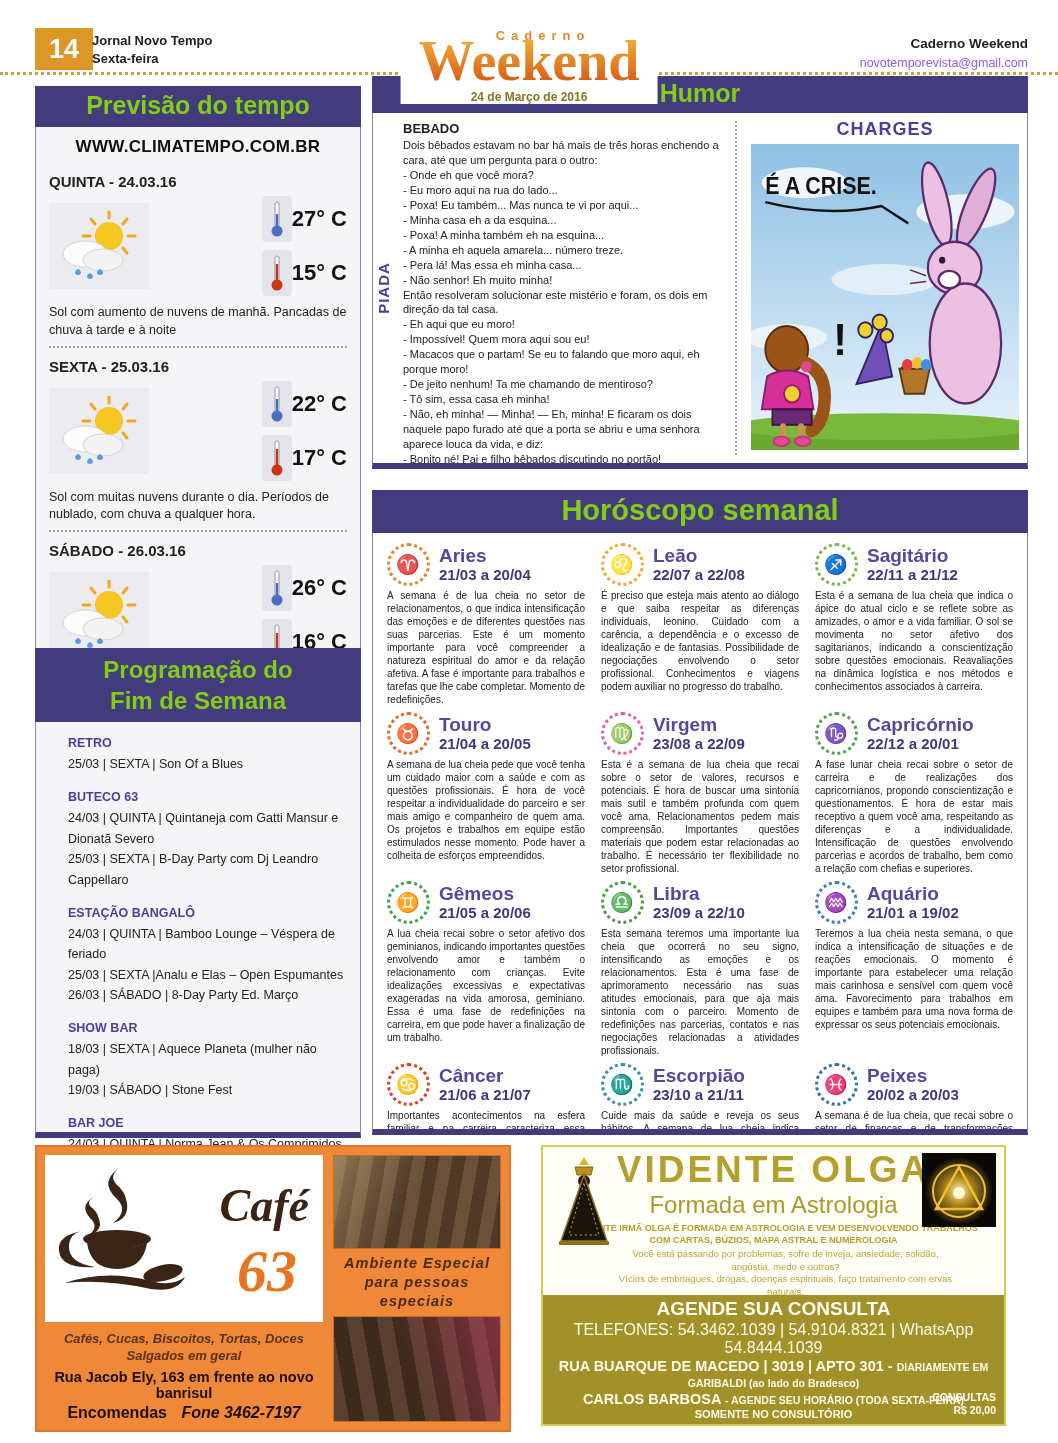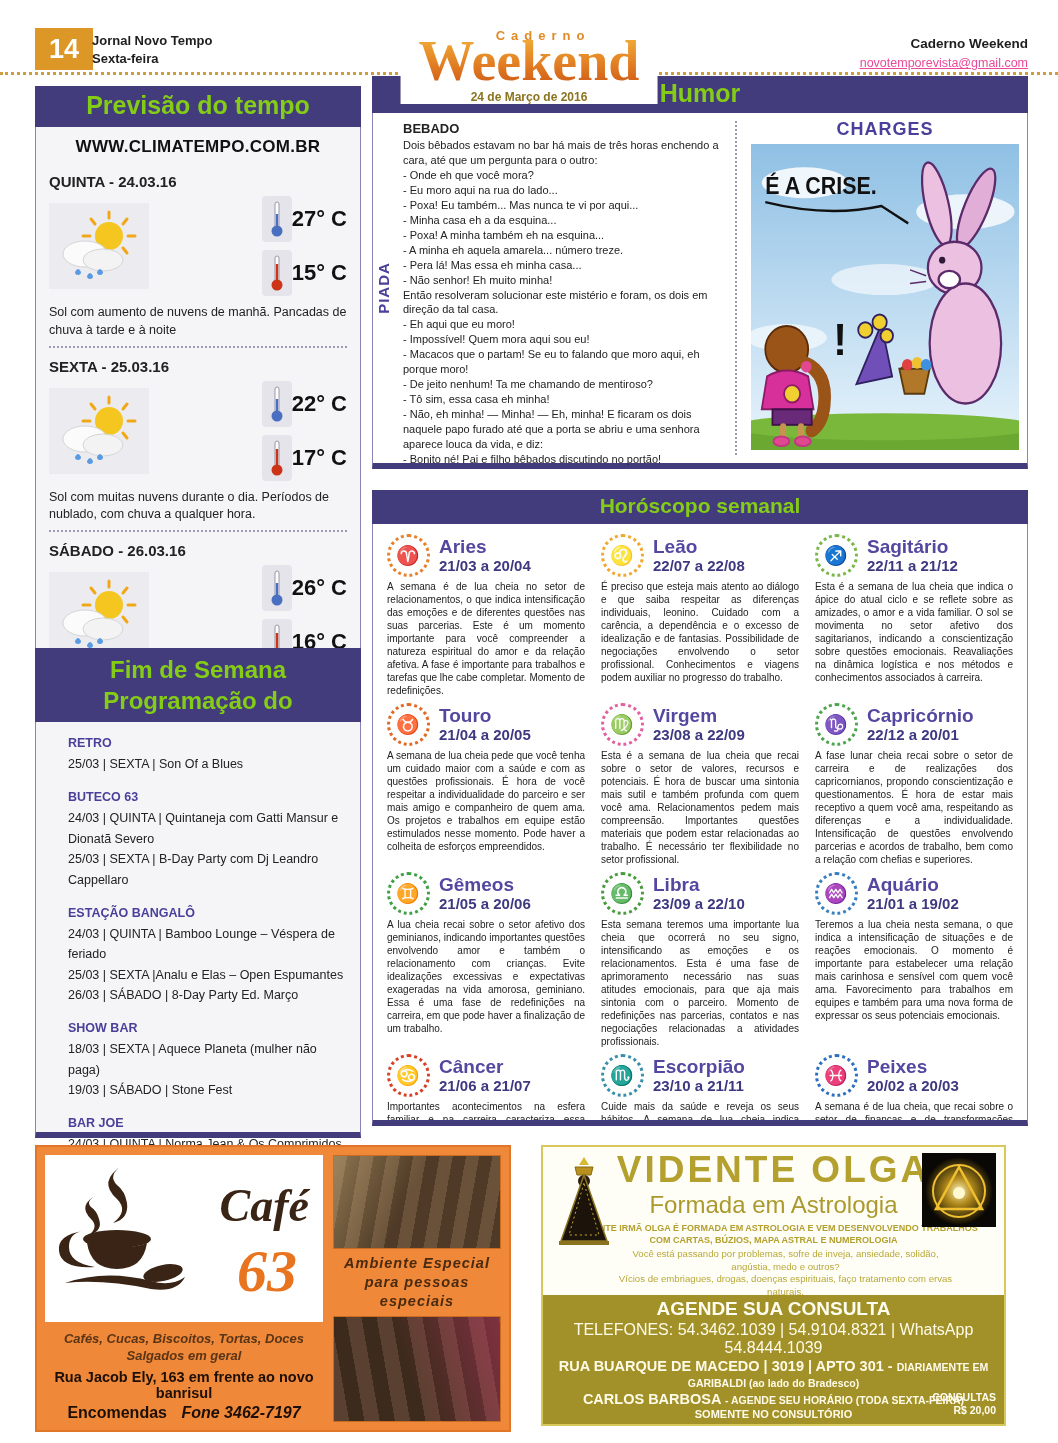--- a/index.html
+++ b/index.html
@@ -12,21 +12,21 @@
   .paper-id{position:absolute;left:92px;top:32px;font-size:13px;font-weight:bold;color:#1e1e1e;line-height:1.4;}
   .logo-wrap{position:absolute;left:50%;top:20px;transform:translateX(-50%);text-align:center;background:#fff;
              padding:0 18px;z-index:2;}
   .logo-caderno{font-size:13px;letter-spacing:6px;color:#e08a28;font-weight:bold;position:relative;left:14px;top:8px;}
   .logo-weekend{font-family:"Liberation Serif",serif;font-weight:bold;font-size:56px;line-height:.95;
                 background:linear-gradient(180deg,#f2b13a 0%,#e07a22 60%,#cc5816 100%);
                 -webkit-background-clip:text;background-clip:text;color:transparent;}
   .logo-date{font-size:12px;font-weight:bold;color:#8a7420;margin-top:2px;}
   .hdr-right{position:absolute;right:30px;top:34px;text-align:right;line-height:1.5;}
   .hdr-right .b1{font-size:13.5px;font-weight:bold;color:#1e1e1e;}
-  .hdr-right .b2{font-size:12.5px;color:#ec4899;text-decoration:underline;}
+  .hdr-right .b2{font-size:12.5px;color:#8b5cf6;}
   
   .pbar{background:#433c7c;color:#84cc16;font-weight:bold;text-align:center;}
   .boxbody{background:#f5f5f8;border:1px solid #8a84b4;border-top:none;border-bottom:6px solid #433c7c;}
   
   .box-weather{position:absolute;left:35px;top:86px;width:326px;}
   .box-weather .pbar{font-size:25px;padding:5px 0 7px;}
   .box-weather .boxbody{padding:8px 13px 2px;}
   .climaurl{text-align:center;font-size:17px;font-weight:bold;color:#111;letter-spacing:.3px;margin:2px 0 6px;}
   .wday{padding:4px 0 6px;}
   .wday + .wday{border-top:2px dotted #9a9ab2;}
@@ -54,21 +54,21 @@
                writing-mode:vertical-rl;font-size:15px;font-weight:bold;color:#4a3f9a;letter-spacing:1px;}
   .joke-col{margin-left:26px;width:322px;padding:8px 4px 4px 4px;}
   .joke-title{font-size:13px;font-weight:bold;margin:0 0 2px;}
   .joke-line{margin:0;font-size:11px;line-height:1.36;color:#222;}
   .joke-divider{border-left:2px dotted #9a9ab2;margin:8px 6px;}
   .charges-col{flex:1;padding:4px 8px;}
   .charges-title{text-align:center;font-size:18px;font-weight:bold;color:#4a3f9a;letter-spacing:1px;margin:2px 0 4px;}
   .cartoon{width:100%;height:306px;display:block;}
   
   .box-horoscope{position:absolute;left:372px;top:490px;width:656px;height:640px;}
-  .box-horoscope .pbar{font-size:21px;padding:4px 0 6px;}
+  .box-horoscope .pbar{font-size:29px;padding:4px 0 6px;}
   .horo-body{background:#fff;border:1px solid #8a84b4;border-top:none;border-bottom:6px solid #433c7c;
              height:588px;padding:6px 14px 2px;display:grid;grid-template-columns:1fr 1fr 1fr;
              column-gap:16px;row-gap:2px;overflow:hidden;}
   .sign{min-width:0;}
   .sign-head{display:flex;align-items:center;gap:9px;margin:4px 0 3px;}
   .sign-icon{width:37px;height:37px;border:3px dotted currentColor;border-radius:50%;flex:0 0 auto;
              display:flex;align-items:center;justify-content:center;font-size:19px;line-height:1;}
   .sign-name{display:block;font-size:19px;color:#5447a0;font-weight:bold;line-height:1.05;}
   .sign-dates{display:block;font-size:15px;color:#3d3880;font-weight:bold;}
   .sign-text{margin:0;font-size:10px;line-height:1.3;text-align:justify;color:#222;}
@@ -294,22 +294,22 @@
               </span>
             </div>
             <div class="wday-desc">Sol com muitas nuvens durante o dia. Períodos de nublado, com chuva a qualquer hora.</div>
           </div>
         </div>
     </div>
   </div>
 
   <div class="box-agenda">
     <div class="pbar">
+      <div>Programação do</div>
       <div>Fim de Semana</div>
-      <div>Programação do</div>
     </div>
     <div class="boxbody">
       <div class="venue">
         <div class="venue-name">RETRO</div>
         <div>
 
         <div class="event-line">25/03 | SEXTA | Son Of a Blues</div>
           </div>
       </div>
       <div class="venue">

